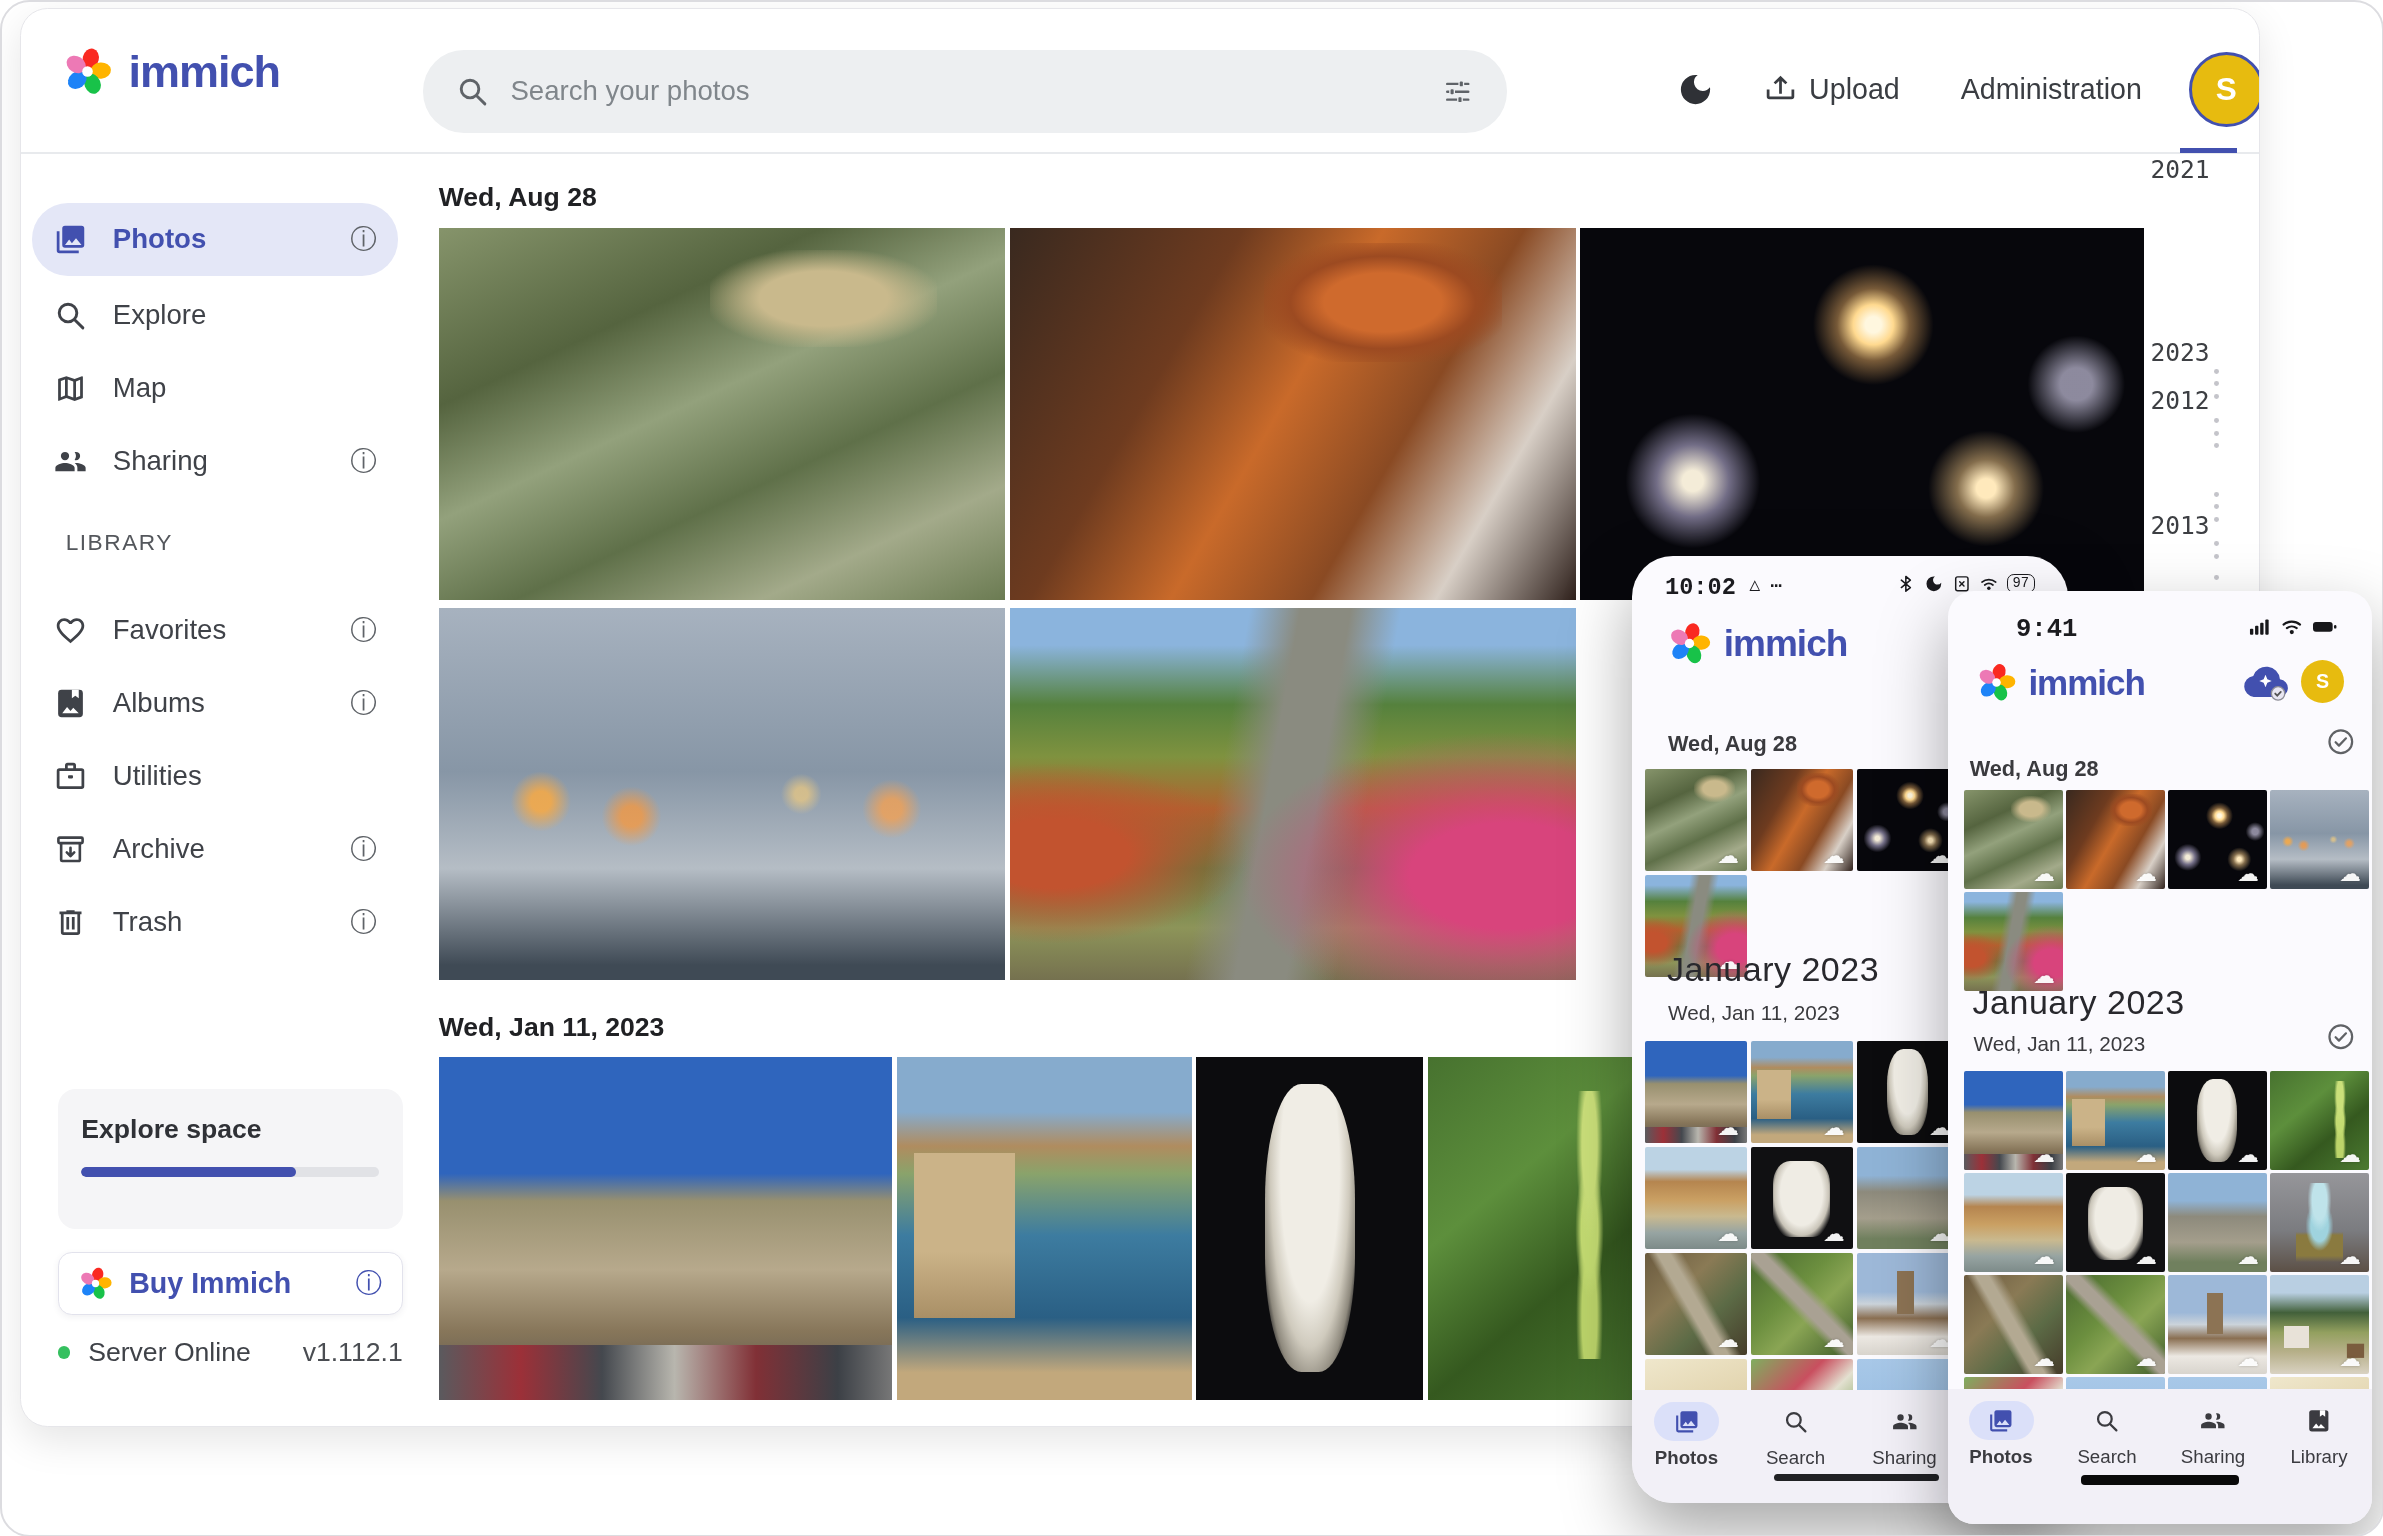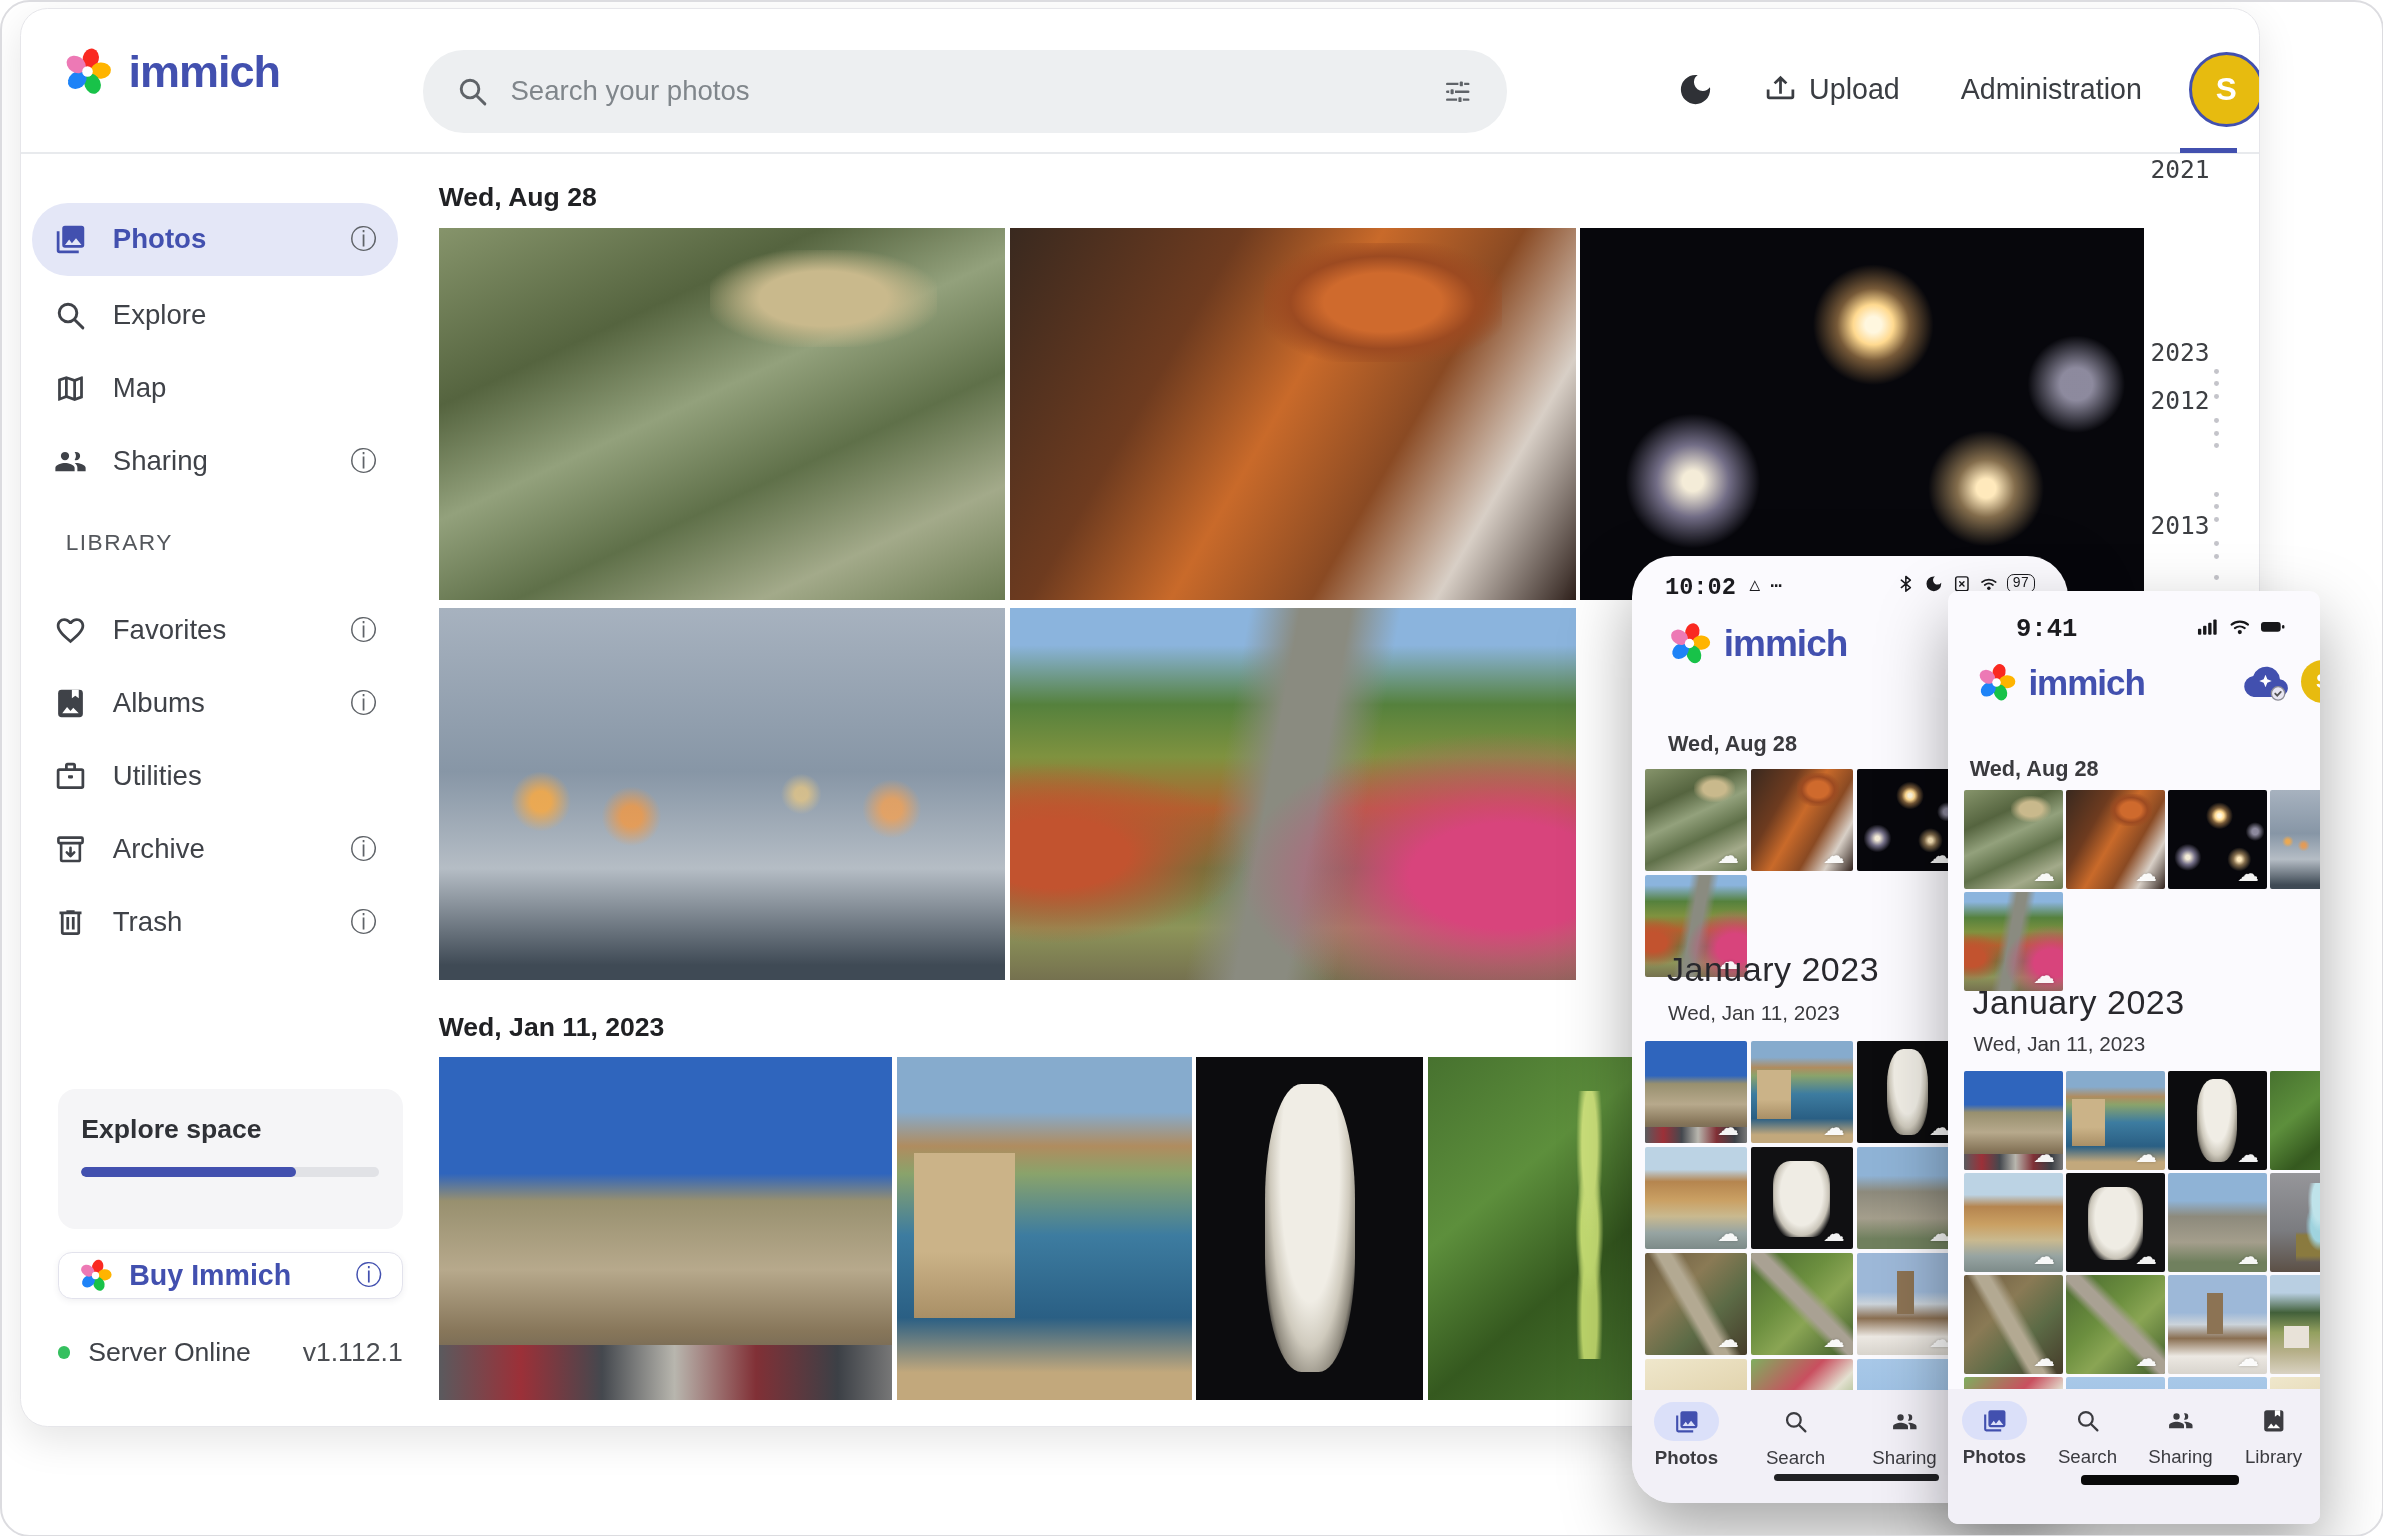--- a/index.html
+++ b/index.html
@@ -24,39 +24,39 @@
   .sb.active{background:#e4e7f7;color:#4250af;}
   .sb.active .lbl{color:#4250af;font-weight:600;}
   .info{font-size:26.6px;color:#5f6368;line-height:1;}
   .sec-label{position:absolute;left:45px;top:520px;font-size:22.7px;letter-spacing:1.5px;color:#54575c;font-weight:500;}
   
   .store{position:absolute;left:37px;top:1080px;width:345px;height:140px;background:#f5f5f7;border-radius:17.7px;padding:25.6px 23.6px;box-sizing:border-box;}
   .store .t1{font-size:26.6px;font-weight:600;color:#2f3136;}
   .store .t2{font-size:25.6px;color:#6f7379;margin-top:13.8px;}
   .pbar{margin-top:21.7px;height:9.9px;border-radius:4.9px;background:#e1e2e6;overflow:hidden;}
   .pbar>div{height:100%;width:72%;background:#4250af;border-radius:4.9px;}
-  .buy{position:absolute;left:37px;top:1243px;width:345px;height:47px;background:#fff;border:1px solid #e2e2ec;border-radius:13.8px;box-shadow:0 2px 5.9px rgba(60,60,90,.08);display:flex;align-items:center;gap:15.8px;padding:0 19.7px;box-sizing:border-box;}
+  .buy{position:absolute;left:37px;top:1243px;width:345px;height:63px;background:#fff;border:1px solid #e2e2ec;border-radius:13.8px;box-shadow:0 2px 5.9px rgba(60,60,90,.08);display:flex;align-items:center;gap:15.8px;padding:0 19.7px;box-sizing:border-box;}
   .buy .bl{flex:1;font-size:28.6px;font-weight:600;color:#4250af;}
   .buy .info{color:#4250af;}
   .srv{position:absolute;left:37px;top:1328px;width:345px;display:flex;align-items:center;font-size:26.6px;color:#3f4248;}
   .srv .dot{width:12.8px;height:12.8px;border-radius:50%;background:#35c05f;margin-right:17.7px;}
   .srv .st{flex:1;}
   .srv .ver{color:#4a4d52;}
   
   .dsec{position:absolute;font-size:26.6px;font-weight:600;color:#202124;}
   .row{position:absolute;display:flex;gap:4.9px;}
   .t{background:#ccc;position:relative;overflow:hidden;}
   
   .tl-year{position:absolute;font-family:"DejaVu Sans Mono",monospace;font-size:24.6px;color:#3d3f43;width:63px;text-align:right;left:2126px;}
   .tl-dot{position:absolute;left:2193px;width:4.9px;height:4.9px;border-radius:50%;background:#c4c4ca;}
   .tl-bar{position:absolute;left:2159px;top:139px;width:57px;height:4.9px;background:#4250af;}
   
   .phone{position:absolute;background:#fbfafe;box-shadow:0 29.6px 69px rgba(0,0,0,.35);overflow:hidden;}
   #phone1{left:1630px;top:554px;width:436px;height:947px;border-radius:41px;z-index:5;}
-  #phone2{left:1946px;top:589px;width:372px;height:933px;border-radius:10px;z-index:6;}
+  #phone2{left:1946px;top:589px;width:424px;height:933px;border-radius:26px;z-index:6;}
   .p-status{position:absolute;left:0;right:0;display:flex;align-items:flex-start;padding:0 33px;font-family:Liberation Mono, monospace;}
   .p-time{font-size:23.6px;font-weight:600;color:#1b1b1f;}
   .p-logo{position:absolute;display:flex;align-items:center;gap:11.8px;}
   .p-logo .nm{font-size:37px;font-weight:700;color:#4250af;letter-spacing:-1px;}
   .p-date{position:absolute;font-size:21.7px;font-weight:600;color:#3a3a3e;}
   .p-month{position:absolute;font-size:34px;font-weight:500;color:#28282d;letter-spacing:0.5px;}
   .p-sub{position:absolute;font-size:20.7px;font-weight:500;color:#3a3a3e;}
   .mgrid{position:absolute;display:flex;flex-wrap:wrap;gap:3.9px;}
   .mgrid .t{border-radius:2px;}
   .cl{position:absolute;right:7.9px;bottom:3.9px;color:rgba(255,255,255,.95);font-size:21.7px;line-height:1;text-shadow:0 0 3px rgba(0,0,0,.25);}

